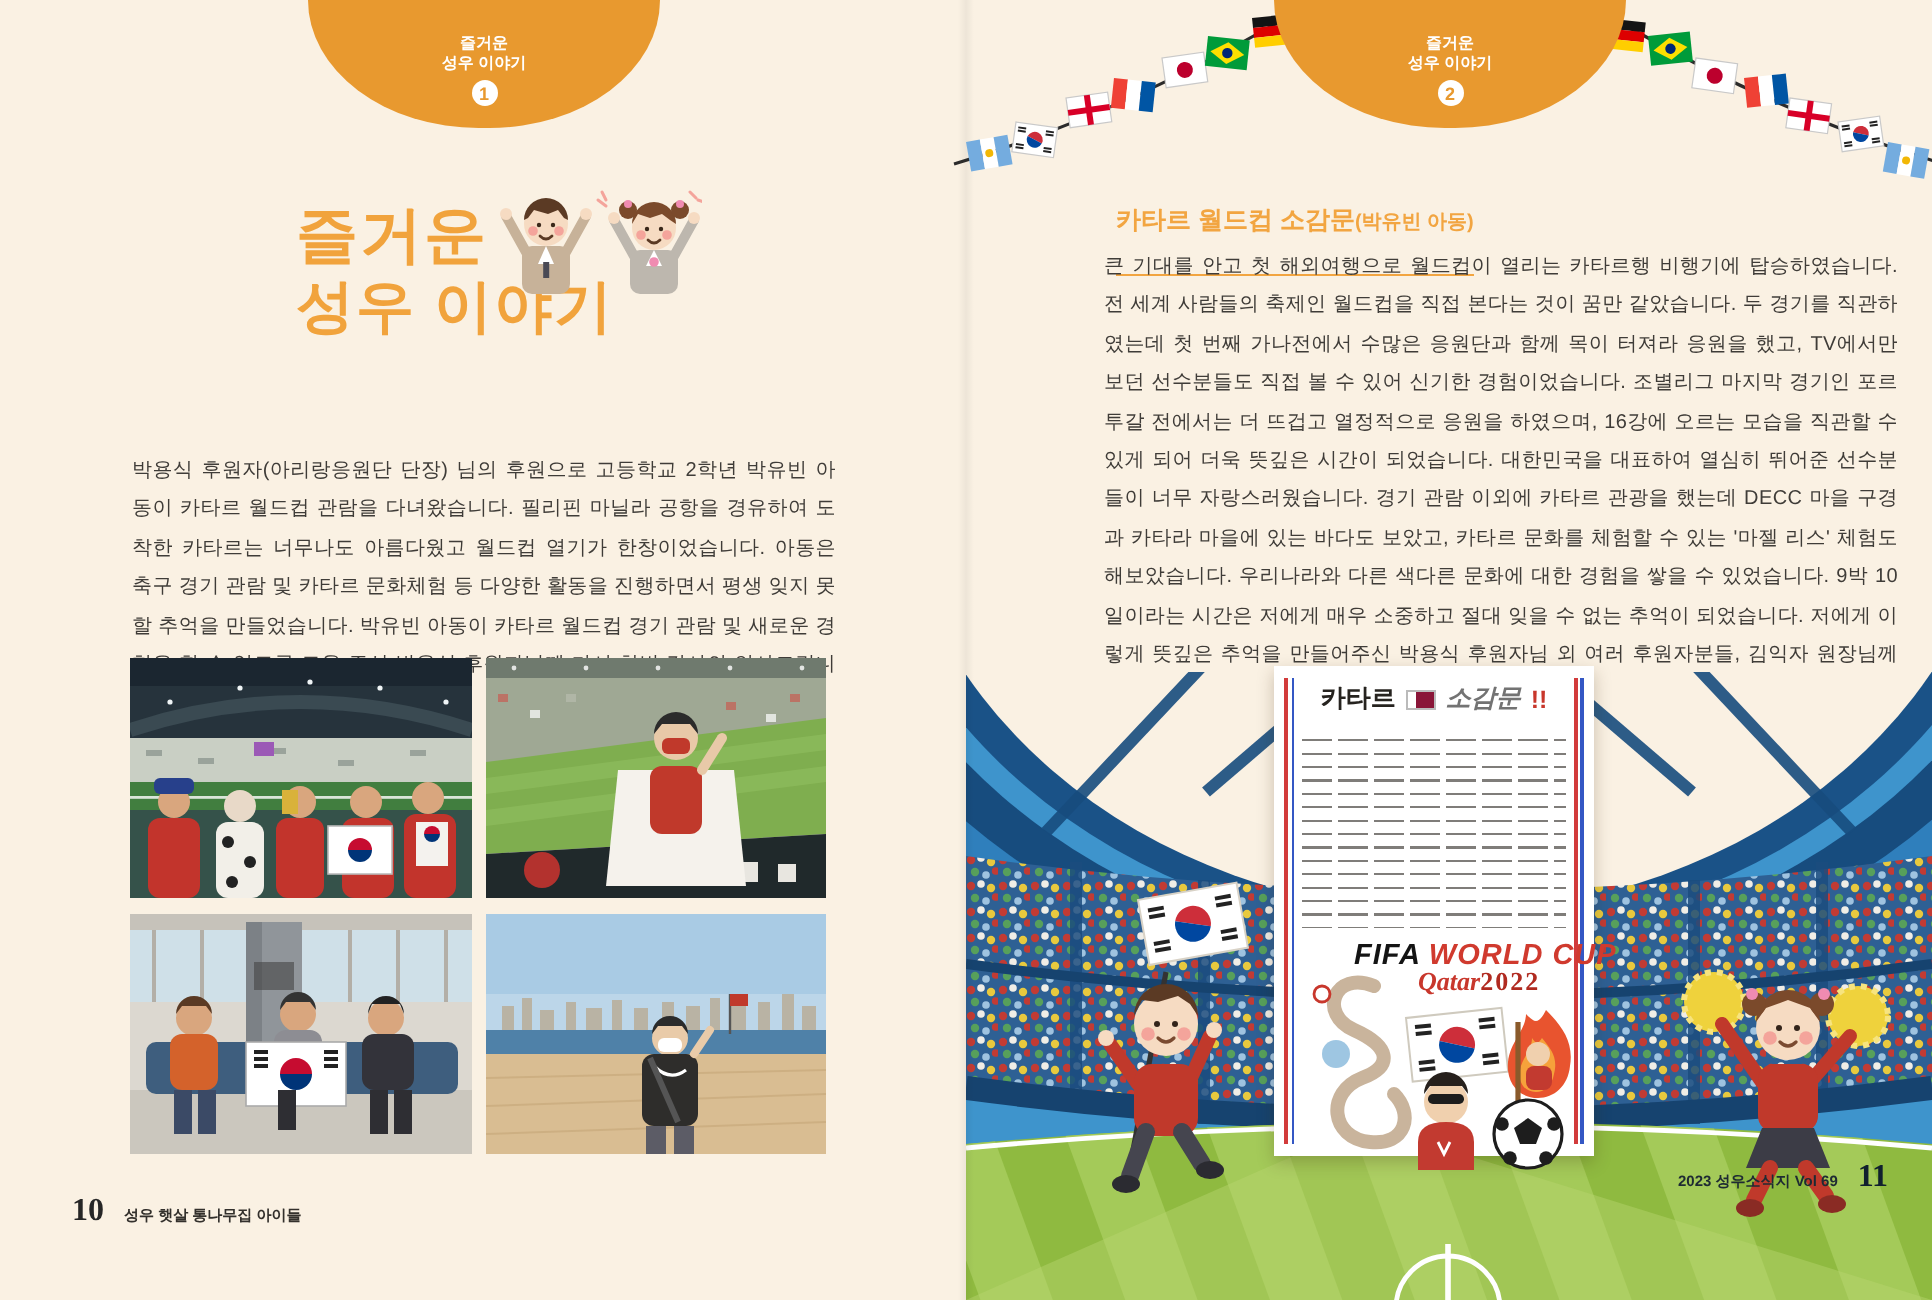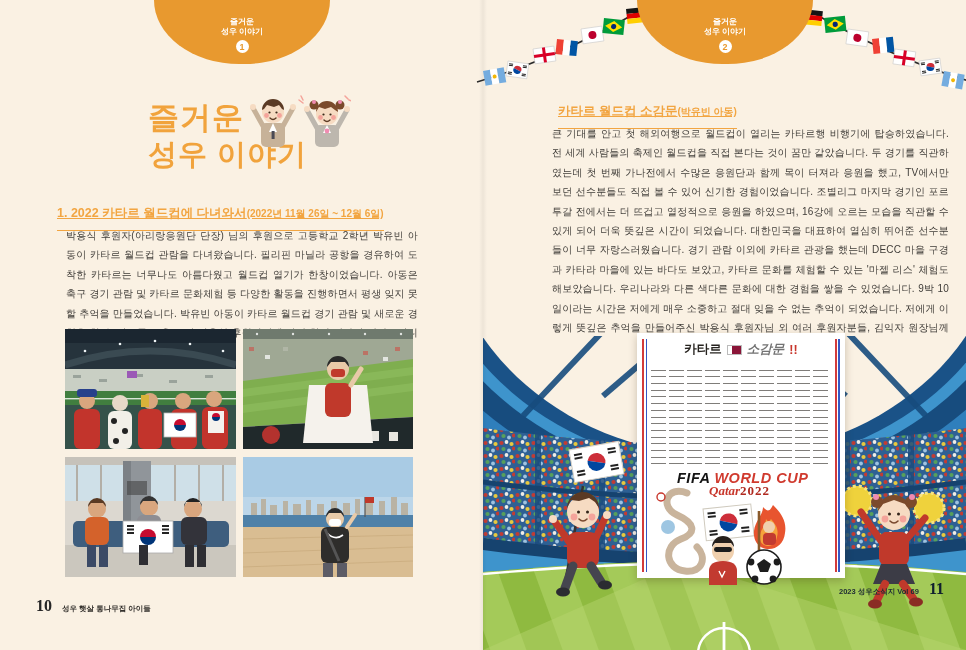--- a/index.html
+++ b/index.html
@@ -27,21 +27,21 @@
     display:flex; align-items:center; justify-content:center;
   }
 
   
   .page-title { position:absolute; left:148px; top:102px; color:#F1A33C; font-weight:800; letter-spacing:1px; }
   .page-title .t1 { font-size:31px; line-height:32px; display:block; }
   .page-title .t2 { font-size:29px; line-height:32px; display:block; margin-top:4px; }
 
   .section-heading {
     position:absolute; color:#F2A541; font-weight:800;
-    border-bottom:1.5px solid #F2A541; padding-bottom:8px; white-space:nowrap;text-decoration:underline;
+    border-bottom:1.5px solid #F2A541; padding-bottom:18px; white-space:nowrap;
   }
   .section-heading .main { font-size:12.5px; }
   .section-heading .sub  { font-size:10px; }
   #heading-left { left:57px; top:203px; }
   #heading-right { left:558px; top:101px; }
 
   .body-par {
     position:absolute; font-size:10px; line-height:19.4px;
     text-align:justify; color:#3F3C38; letter-spacing:0.2px;
   }
@@ -65,21 +65,21 @@
 
   .gutter { position:absolute; left:479px; top:0; width:8px; height:650px;
     background:linear-gradient(to right, rgba(0,0,0,0), rgba(0,0,0,0.05), rgba(0,0,0,0)); }
 
   
   #stadium { left:483px; top:336px; width:483px; height:314px; overflow:hidden; }
   #stadium svg { display:block; }
 
   
   #sheet {
-    left:637px; top:333px; width:208px; height:245px;
+    left:637px; top:333px; width:160px; height:245px;
     background:#fff; box-shadow:0 3px 8px rgba(60,40,10,.25);
     padding:8px 14px 6px 14px; z-index:20;
   }
   .sheet-line { position:absolute; top:6px; bottom:6px; width:1.6px; }
   .sl-red  { background:#D23B3B; }
   .sl-blue { background:#3457C4; }
   #sheet .l1 { left:5px; }  #sheet .l2 { left:8.5px; }
   #sheet .r1 { right:5px; } #sheet .r2 { right:8.5px; }
 
   .sheet-title { display:flex; align-items:center; justify-content:center; gap:5px;
@@ -163,23 +163,20 @@
       <circle cx="73.5" cy="23.5" r="2.4" fill="#F4A49B"></circle>
         <circle cx="86.5" cy="23.5" r="2.4" fill="#F4A49B"></circle>
       <path d="M77,26 q3,3 6,0" stroke="#5B3A24" stroke-width="1.4" fill="none" stroke-linecap="round"></path>
       <circle cx="76.5" cy="20.5" r="1.1" fill="#3a281a"></circle>
         <circle cx="83.5" cy="20.5" r="1.1" fill="#3a281a"></circle>
       <path d="M52,6 l4,3 M54,2 l2,4" stroke="#F4A49B" stroke-width="1.5" stroke-linecap="round"></path>
       <path d="M98,2 l3,3 M102,6 l3,1" stroke="#F4A49B" stroke-width="1.5" stroke-linecap="round"></path>
     </g>
   </svg>
 
-  <div class="section-heading" id="heading-left">
-    <span class="main">1. 2022 카타르 월드컵에 다녀와서</span><span class="sub">(2022년 11월 26일 ~ 12월 6일)</span>
-  </div>
 
   <p class="body-par" id="par-left">박용식 후원자(아리랑응원단 단장) 님의 후원으로 고등학교 2학년 박유빈 아동이 카타르 월드컵 관람을 다녀왔습니다. 필리핀 마닐라 공항을 경유하여 도착한 카타르는 너무나도 아름다웠고 월드컵 열기가 한창이었습니다. 아동은 축구 경기 관람 및 카타르 문화체험 등 다양한 활동을 진행하면서 평생 잊지 못할 추억을 만들었습니다. 박유빈 아동이 카타르 월드컵 경기 관람 및 새로운 경험을 할 수 있도록 도움 주신 박용식 후원자님께 다시 한번 감사의 인사드립니다.</p>
 
   <div class="photo" id="photo1">
     <svg viewBox="0 0 171 120" preserveAspectRatio="none">
       <rect width="171" height="46" fill="#26333C"></rect>
       <rect width="171" height="14" fill="#1B2630"></rect>
       <path d="M0,36 Q85,8 171,36" stroke="#3A4A52" stroke-width="7" fill="none"></path>
       <g fill="#EFF4F6">
           <circle cx="20" cy="22" r="1.3"></circle>

